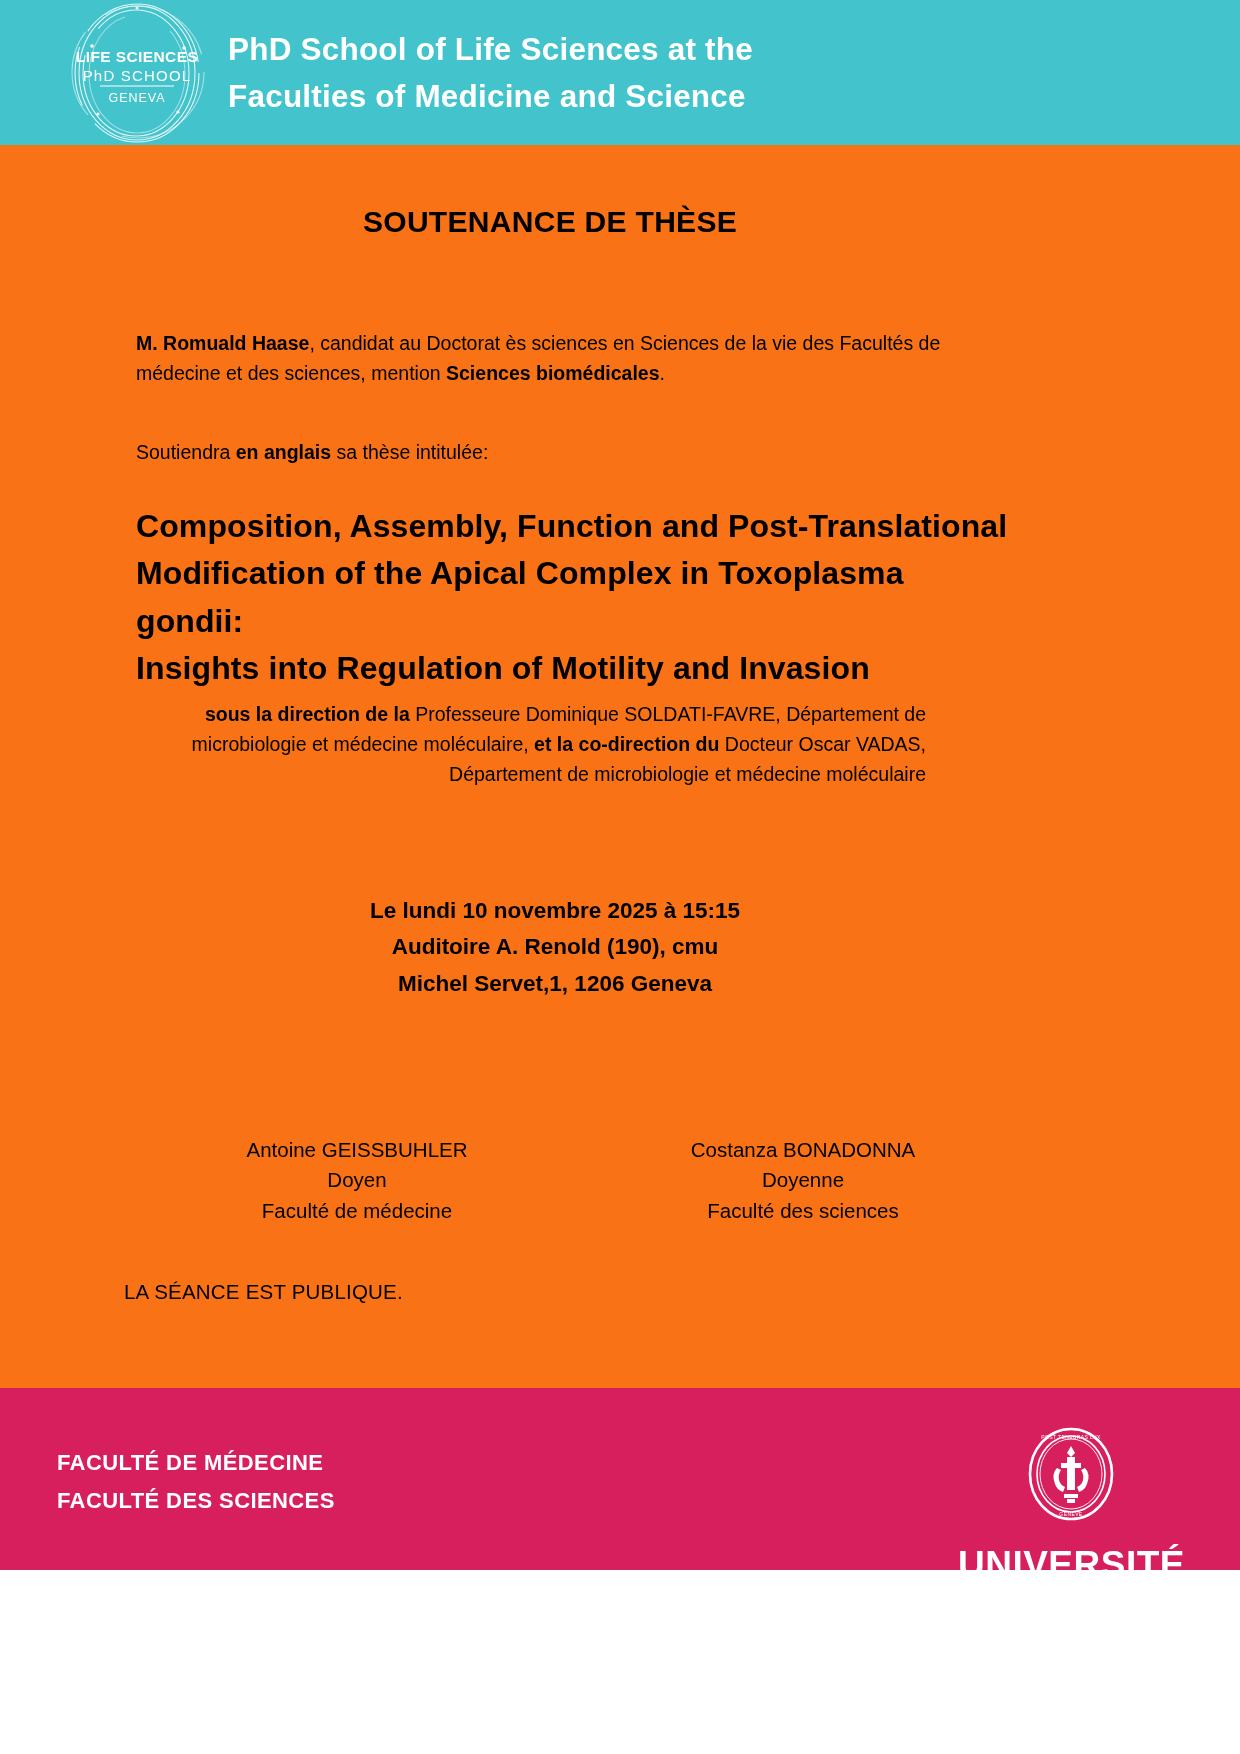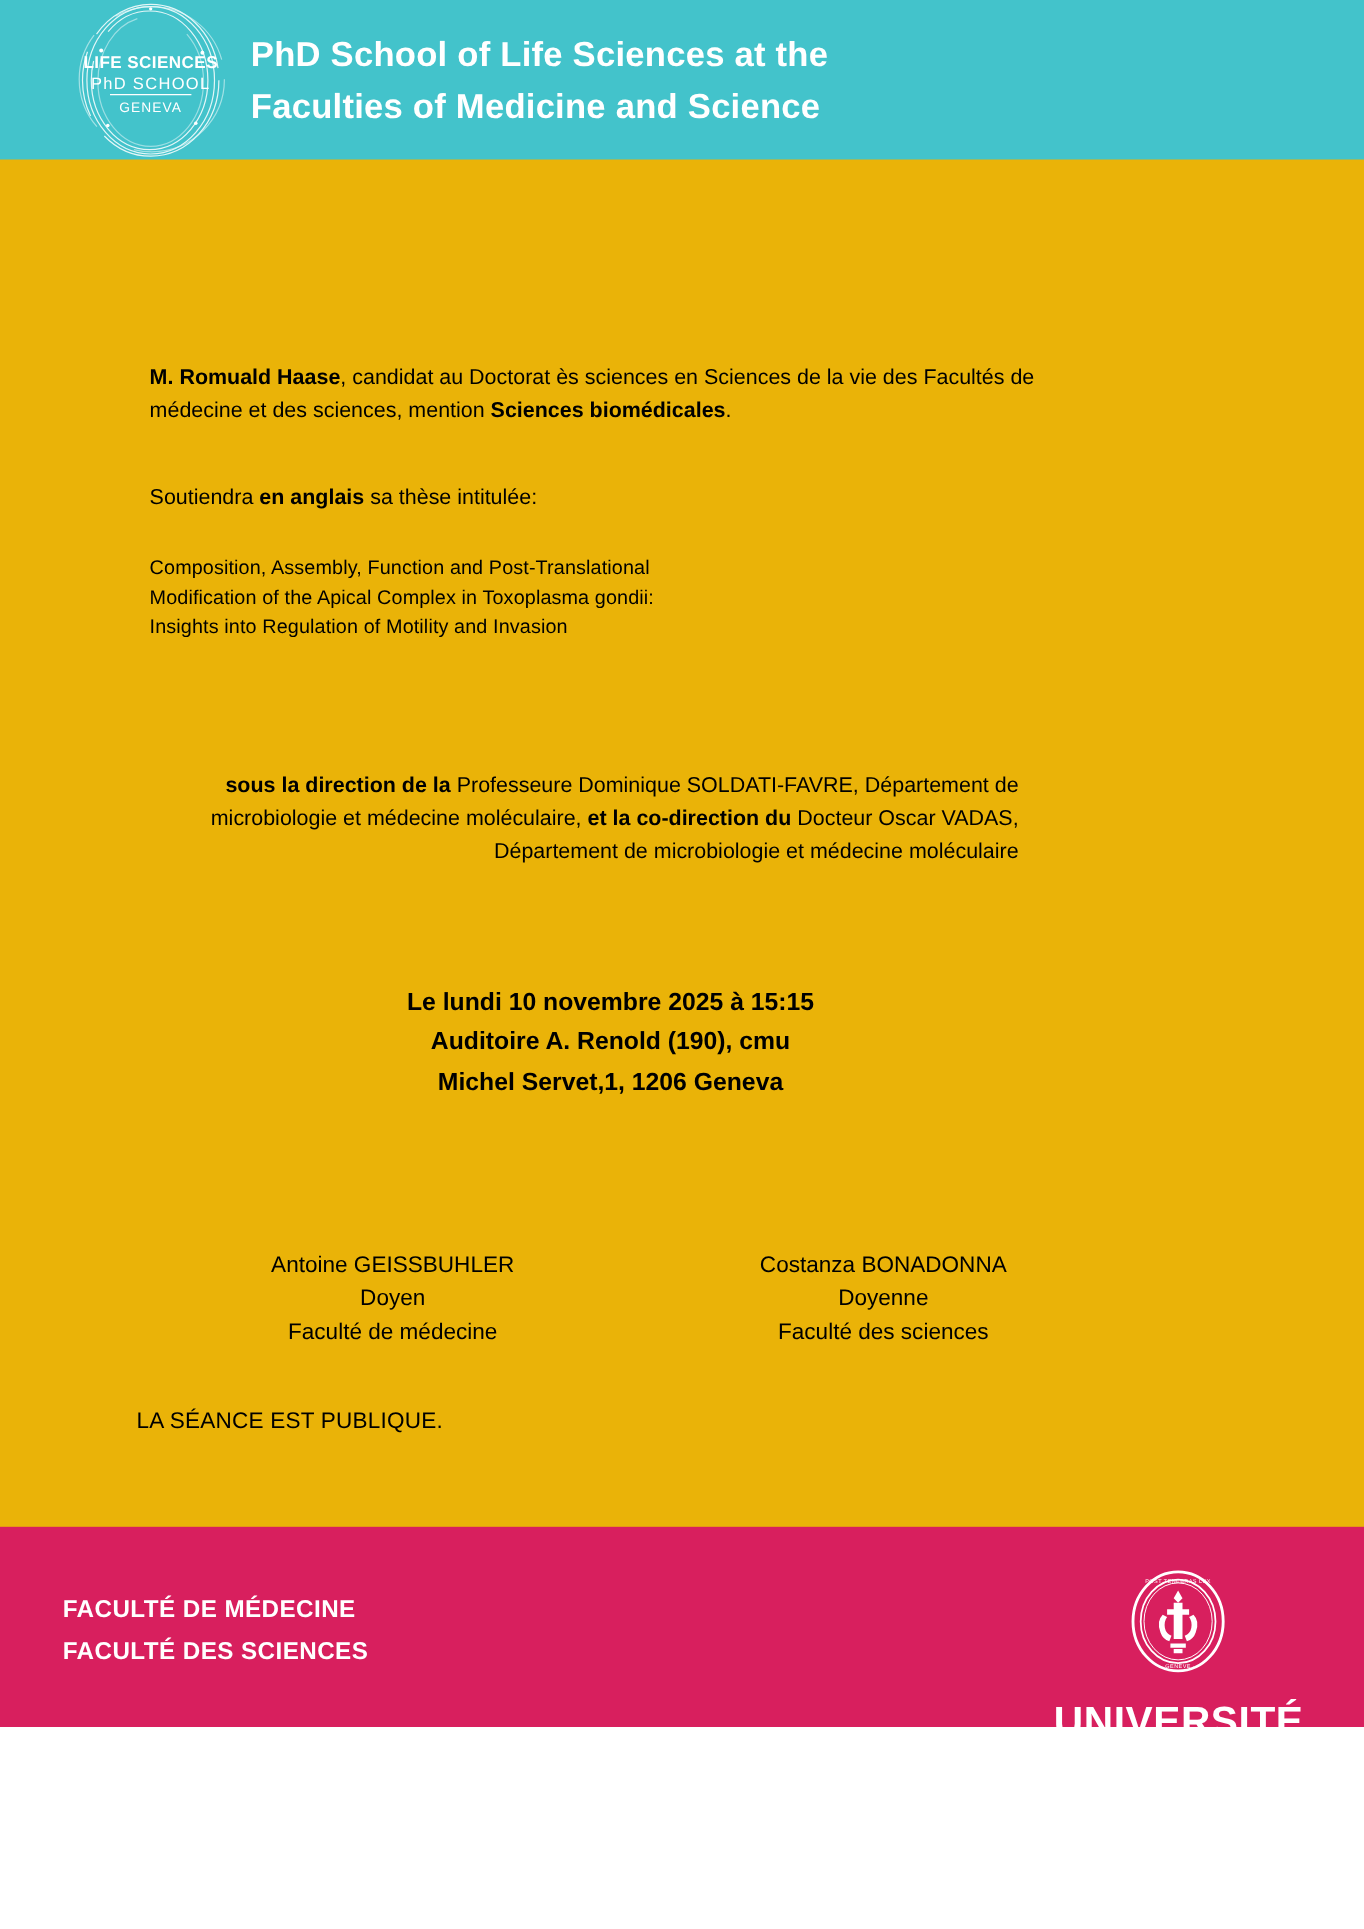--- a/index.html
+++ b/index.html
@@ -11,21 +11,21 @@
   body {
     font-family: "Liberation Sans", sans-serif;
     color: #000000;
     -webkit-font-smoothing: antialiased;
   }
   .page {
     position: relative;
     width: 1240px;
     height: 1754px;
     margin: 0 auto;
-    background: #eab308;
+    background: #f97316;
     overflow: hidden;
   }
 
   
   .header {
     position: absolute;
     top: 0;
     left: 0;
     width: 1240px;
     height: 145px;
@@ -85,22 +85,22 @@
   .para b { font-weight: bold; margin-top: 36px; }
 
   .para-candidate { top: 163px; }
   .para-language  { top: 272px; }
 
   .thesis-title {
     position: absolute;
     left: 136px;
     top: 358px;
     width: 880px;
-    font-size: 18px;
-    font-weight: normal;
+    font-size: 32px;
+    font-weight: bold;
     line-height: 1.48;
     letter-spacing: 0.1px;
   }
   .thesis-title span { display: block; }
 
   .para-supervision { top: 534px; width: 790px; text-align: right; }
 
   .event {
     position: absolute;
     left: 0;
@@ -217,20 +217,21 @@
     </div>
 
     <div class="header-title">
       <span class="l1">PhD School of Life Sciences at the</span>
       <span class="l2">Faculties of Medicine and Science</span>
     </div>
   </div>
 
   <div class="content">
 
+    <div class="doc-title">SOUTENANCE DE THÈSE</div>
 
     <p class="para para-candidate">
       <b>M. Romuald Haase</b><span>, candidat au Doctorat ès sciences en Sciences de la vie des Facultés de médecine et des sciences, mention </span><b>Sciences biomédicales</b><span>.</span>
     </p>
 
     <p class="para para-language">
       <span>Soutiendra </span><b>en anglais</b><span> sa thèse intitulée:</span>
     </p>
 
     <div class="thesis-title">

